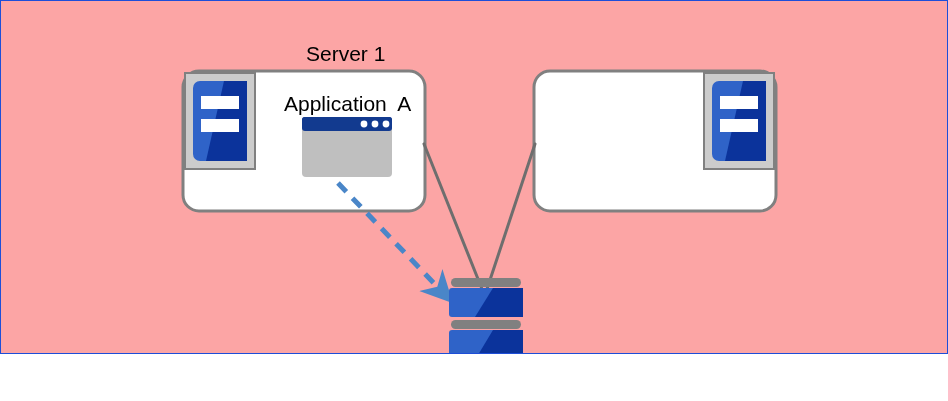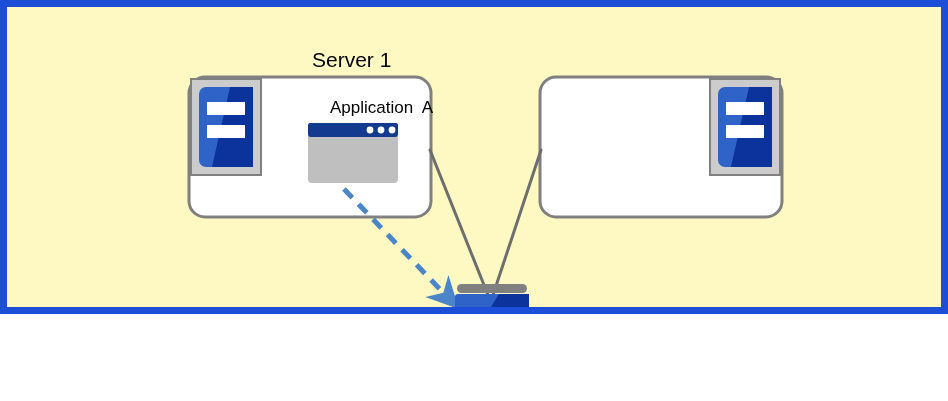--- a/index.html
+++ b/index.html
@@ -6,23 +6,23 @@
     margin: 0;
     padding: 0;
     background: #ffffff;
   }
   body {
     font-family: "Liberation Sans", sans-serif;
   }
   #canvas {
     position: relative;
     width: 948px;
-    height: 314px;
-    background: #fef9c3;
-    border: 7px solid #1d4ed8;
+    height: 354px;
+    background: #fca5a5;
+    border: 1px solid #1d4ed8;
     box-sizing: border-box;
     overflow: hidden;
   }
   #svg-layer {
     position: absolute;
     left: 0;
     top: 0;
     width: 948px;
     height: 401px;
   }
@@ -39,22 +39,21 @@
     font-size: 21px;
   }
   #label-server2 {
     left: 575px;
     top: 42px;
     font-size: 21px;
   }
   #label-app-a {
     left: 283px;
     top: 92px;
-    font-size: 17px;
-    margin-left: 40px;
+    font-size: 21px;
   }
   #label-shared-disk {
     left: 421px;
     top: 368px;
     font-size: 21px;
   }
 </style>
 </head>
 <body>
 

